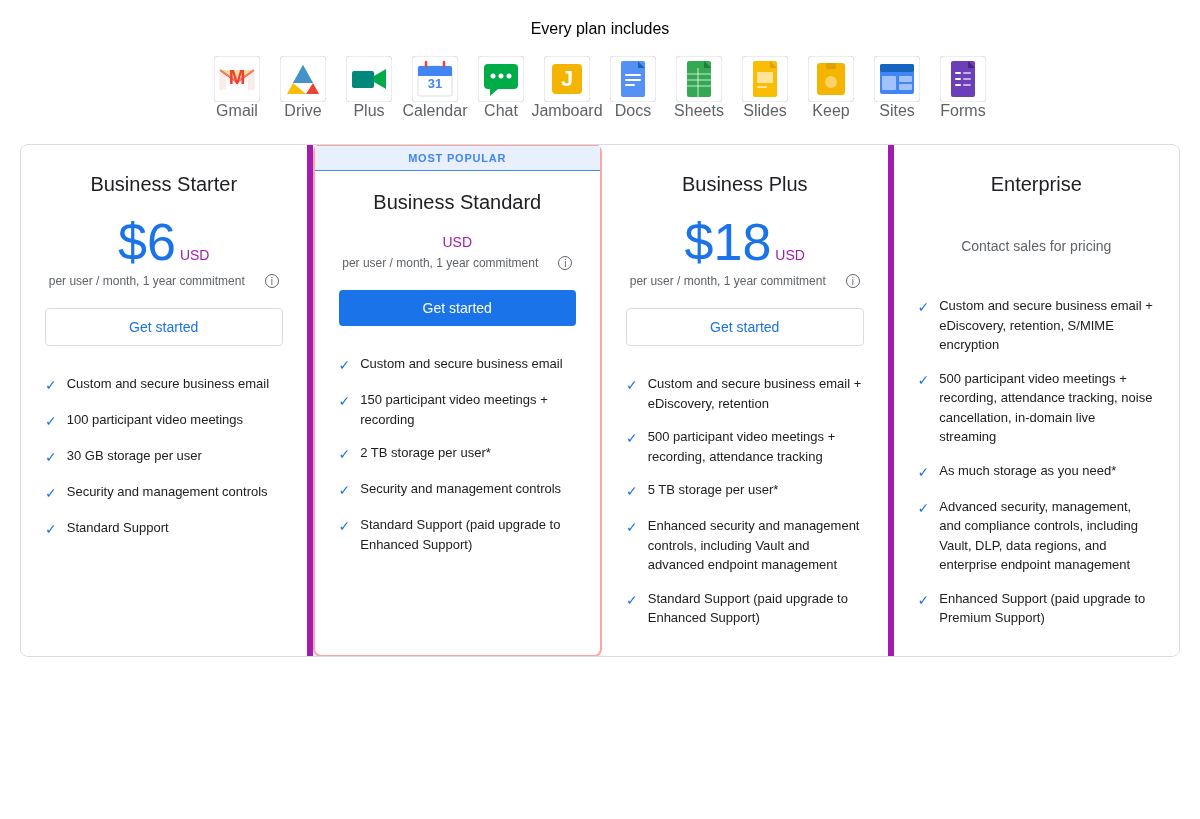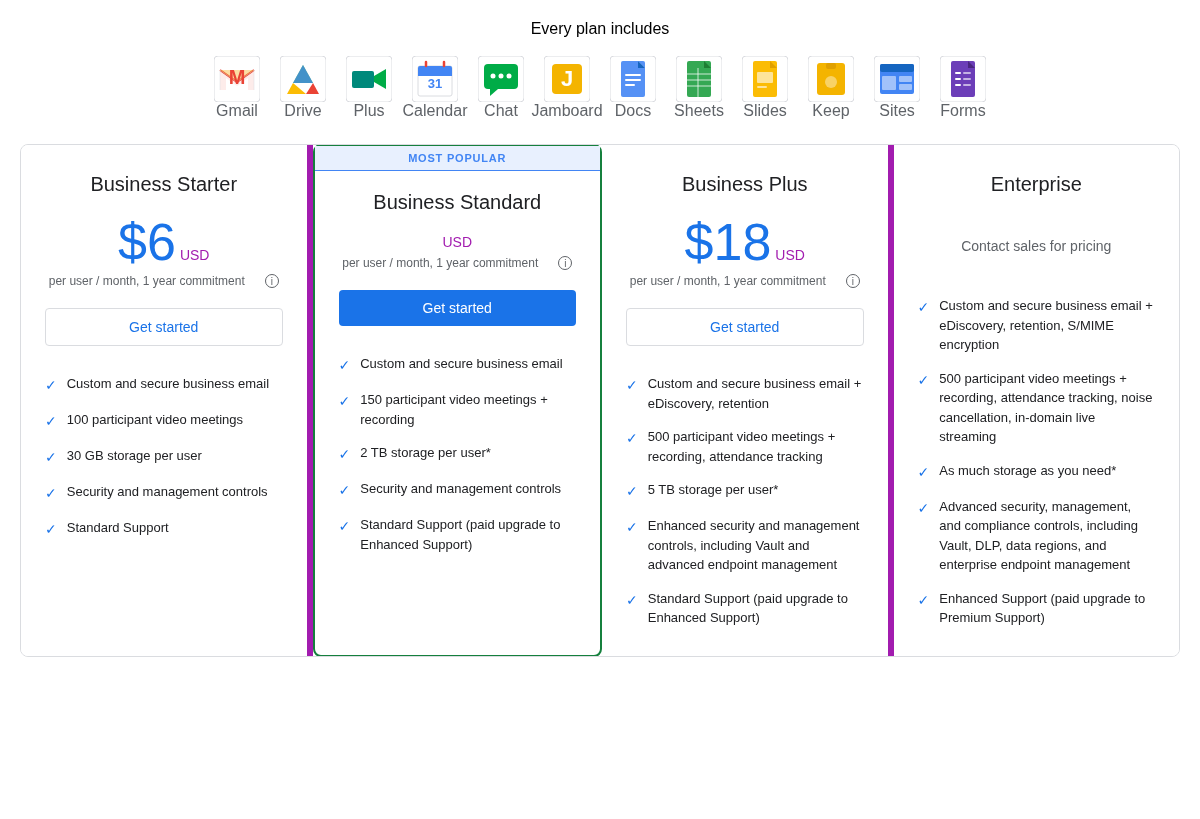--- a/index.html
+++ b/index.html
@@ -52,21 +52,21 @@
       flex: 1;
       padding: 28px 24px;
       border-right: 6px solid #a21caf;
       position: relative;
       background: #fff;
     }
     .plan-card:last-child {
       border-right: none;
     }
     .plan-card.popular {
-      border: 2px solid #15803d;
+      border: 2px solid #fca5a5;
       border-radius: 8px;
       margin-top: -1px;
       margin-bottom: -1px;
       position: relative;
     }
     .popular-badge {
       background: #e8f0fe;
       color: #4285F4;
       font-size: 11px;
       font-weight: 600;

